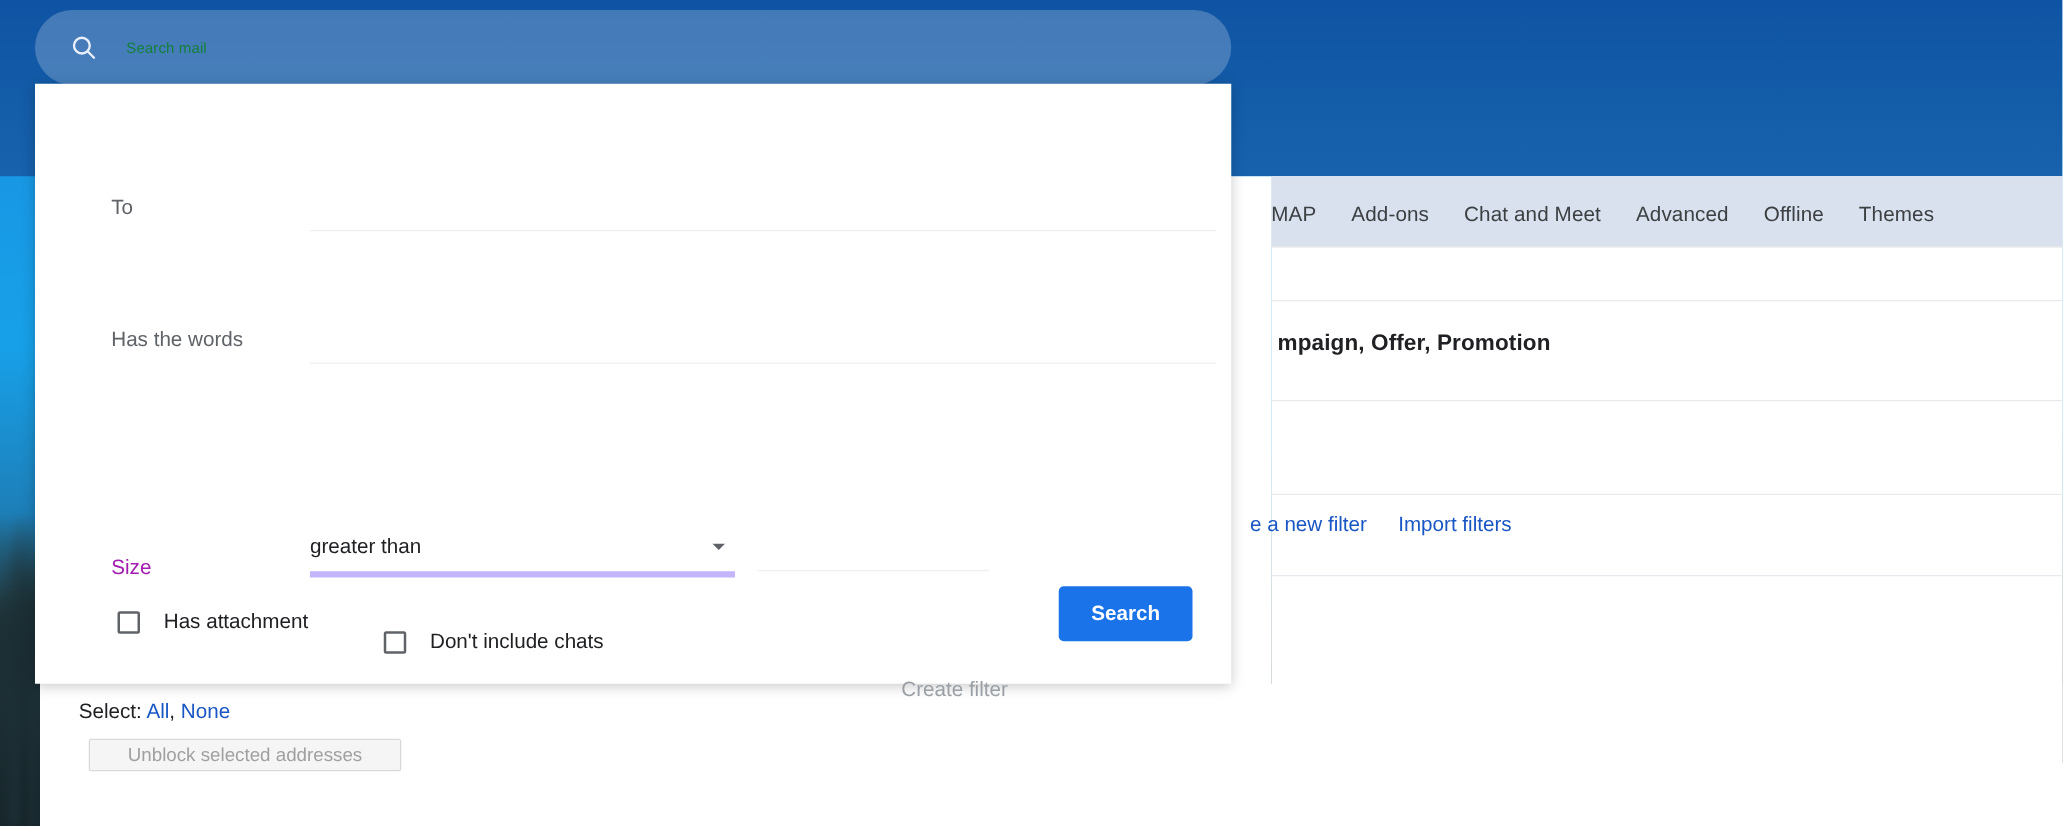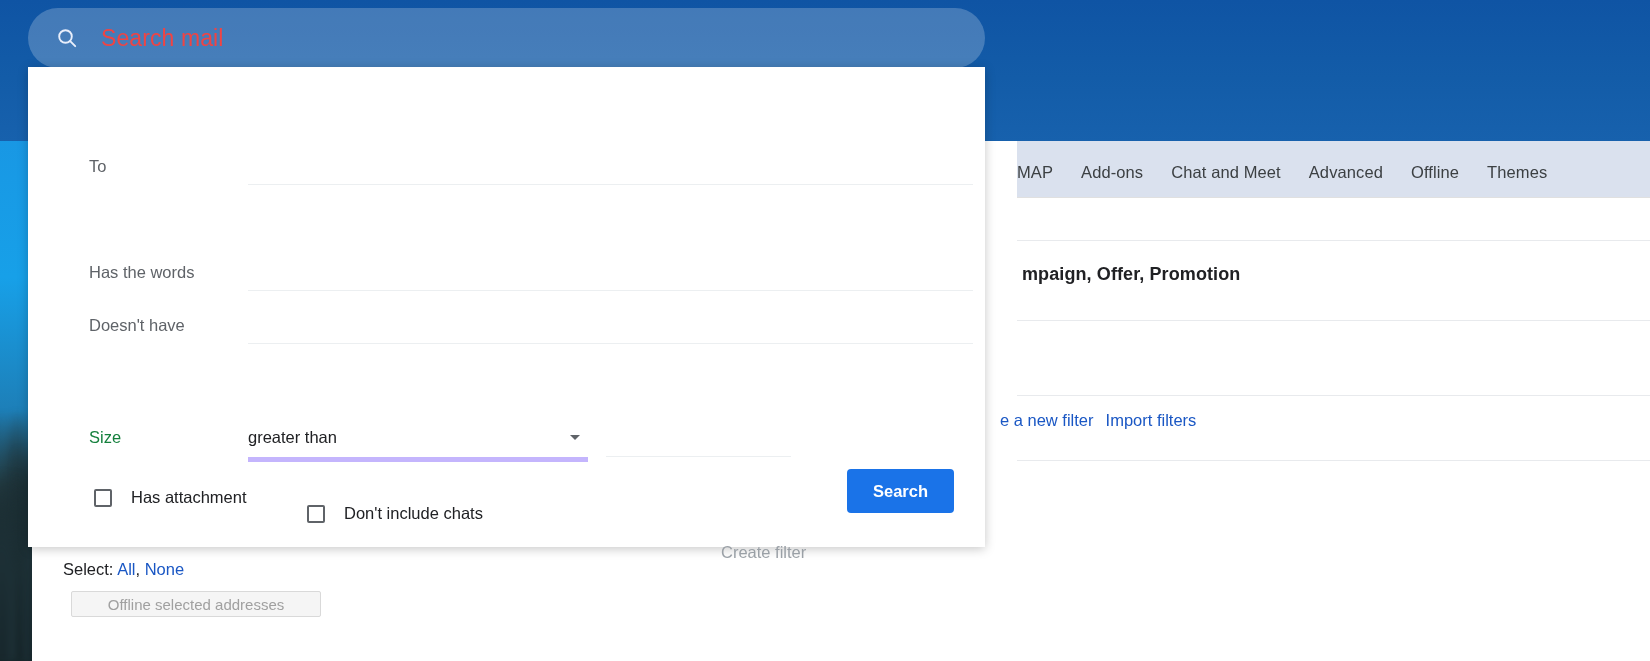--- a/index.html
+++ b/index.html
@@ -123,21 +123,21 @@
   #bg-divider-4 {
     position: absolute;
     left: 1017px; top: 460px;
     width: 633px; height: 1px;
     background: #e8eaed;
   }
   #filter-links {
     position: absolute;
     left: 1000px; top: 411px;
     display: flex;
-    gap: 12px;
+    gap: 25px;
     white-space: nowrap;
   }
   .filter-link {
     font-size: 16.5px;
     color: #1a57c4;
     cursor: pointer;
   }
 
   
   #select-row {
@@ -178,22 +178,22 @@
     padding-left: 26px;
     box-sizing: border-box;
   }
   #search-icon-wrap {
     width: 26px; height: 26px;
     display: flex; align-items: center; justify-content: center;
     flex: 0 0 auto;
   }
   #search-placeholder {
     margin-left: 21px;
-    font-size: 23px;
-    color: #ef4444;
+    font-size: 12px;
+    color: #15803d;
     letter-spacing: 0.1px;
   }
 
   
   #adv-dialog {
     position: absolute;
     left: 28px; top: 67px;
     width: 957px; height: 480px;
     background: #ffffff;
     box-shadow: 0 2px 10px rgba(0,0,0,0.22);
@@ -237,23 +237,23 @@
   }
 
   
   #size-row {
     position: absolute;
     left: 0; top: 350px;
     width: 957px; height: 54px;
   }
   #size-label {
     position: absolute;
-    left: 61px; top: 11px;
-    font-size: 16.5px;
-    color: #15803d;
+    left: 61px; top: 28px;
+    font-size: 16.5px;
+    color: #a21caf;
   }
   .select-box {
     position: absolute;
     height: 40px;
     border-bottom: 5px solid #c4b5fd;
     display: flex;
     align-items: center;
     cursor: pointer;
   }
   .select-box .sel-value {
@@ -377,21 +377,21 @@
   <span class="filter-link">e a new filter</span>
   <span class="filter-link">Import filters</span>
 </div>
 <div id="bg-divider-4"></div>
 
 <div id="select-row">
   <span>Select:</span>
   <span class="sel-link">All</span><span>,</span>
   <span class="sel-link">None</span>
 </div>
-<button id="unblock-btn" disabled="">Offline selected addresses</button>
+<button id="unblock-btn" disabled="">Unblock selected addresses</button>
 
 <div id="search-bar">
   <span id="search-icon-wrap">
     <svg width="24" height="24" viewBox="0 0 24 24" fill="none">
       <circle cx="10.5" cy="10.5" r="6.3" stroke="#e8eefb" stroke-width="1.9"></circle>
       <line x1="15.2" y1="15.2" x2="20.2" y2="20.2" stroke="#e8eefb" stroke-width="1.9" stroke-linecap="round"></line>
     </svg>
   </span>
   <span id="search-placeholder">Search mail</span>
 </div>
@@ -407,26 +407,20 @@
   </div>
 
 
   <div class="field-row" style="top:184px;">
     <div class="field-label">Has the words</div>
     <div class="field-input-wrap" style="width:725px;">
       <input class="field-input" type="text" value="" style="">
     </div>
   </div>
 
-  <div class="field-row" style="top:237px;">
-    <div class="field-label">Doesn't have</div>
-    <div class="field-input-wrap" style="width:725px;">
-      <input class="field-input" type="text" value="" style="">
-    </div>
-  </div>
 
   <div id="size-row">
     <div id="size-label">Size</div>
 
     <div class="select-box" id="size-op">
       <span class="sel-value">greater than</span>
       <span class="caret"></span>
     </div>
 
     <div id="size-value-wrap">

